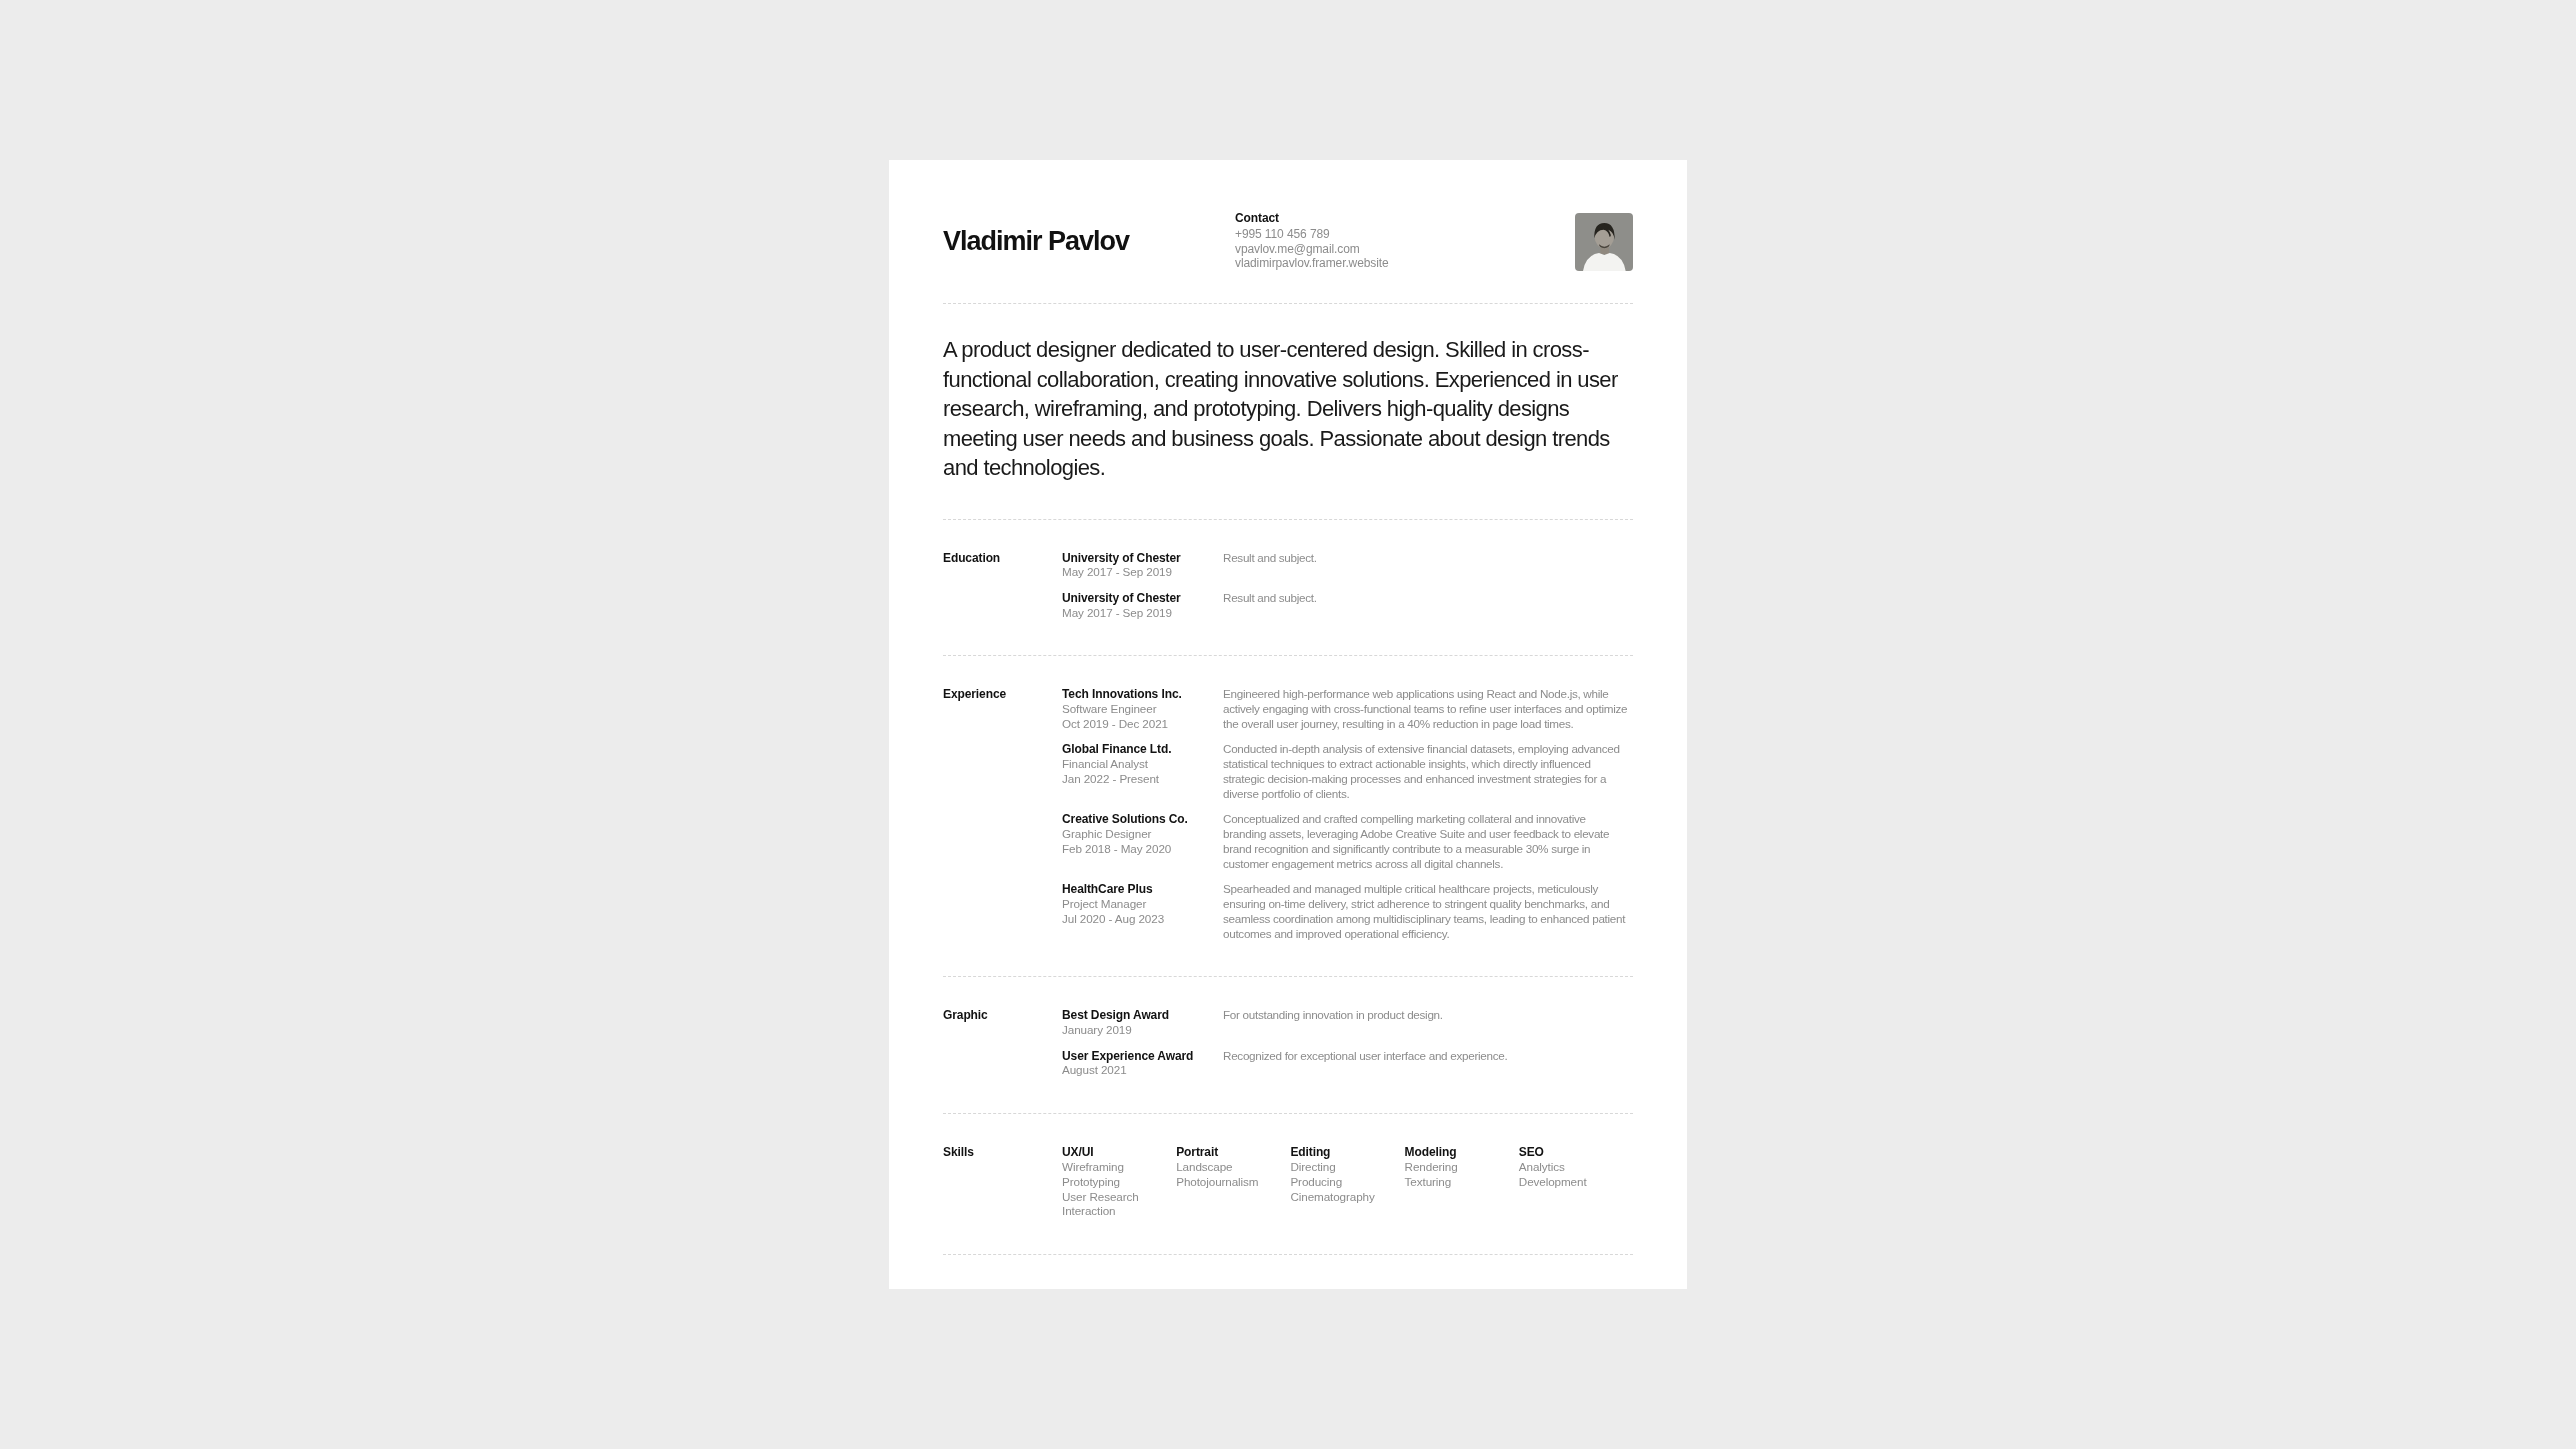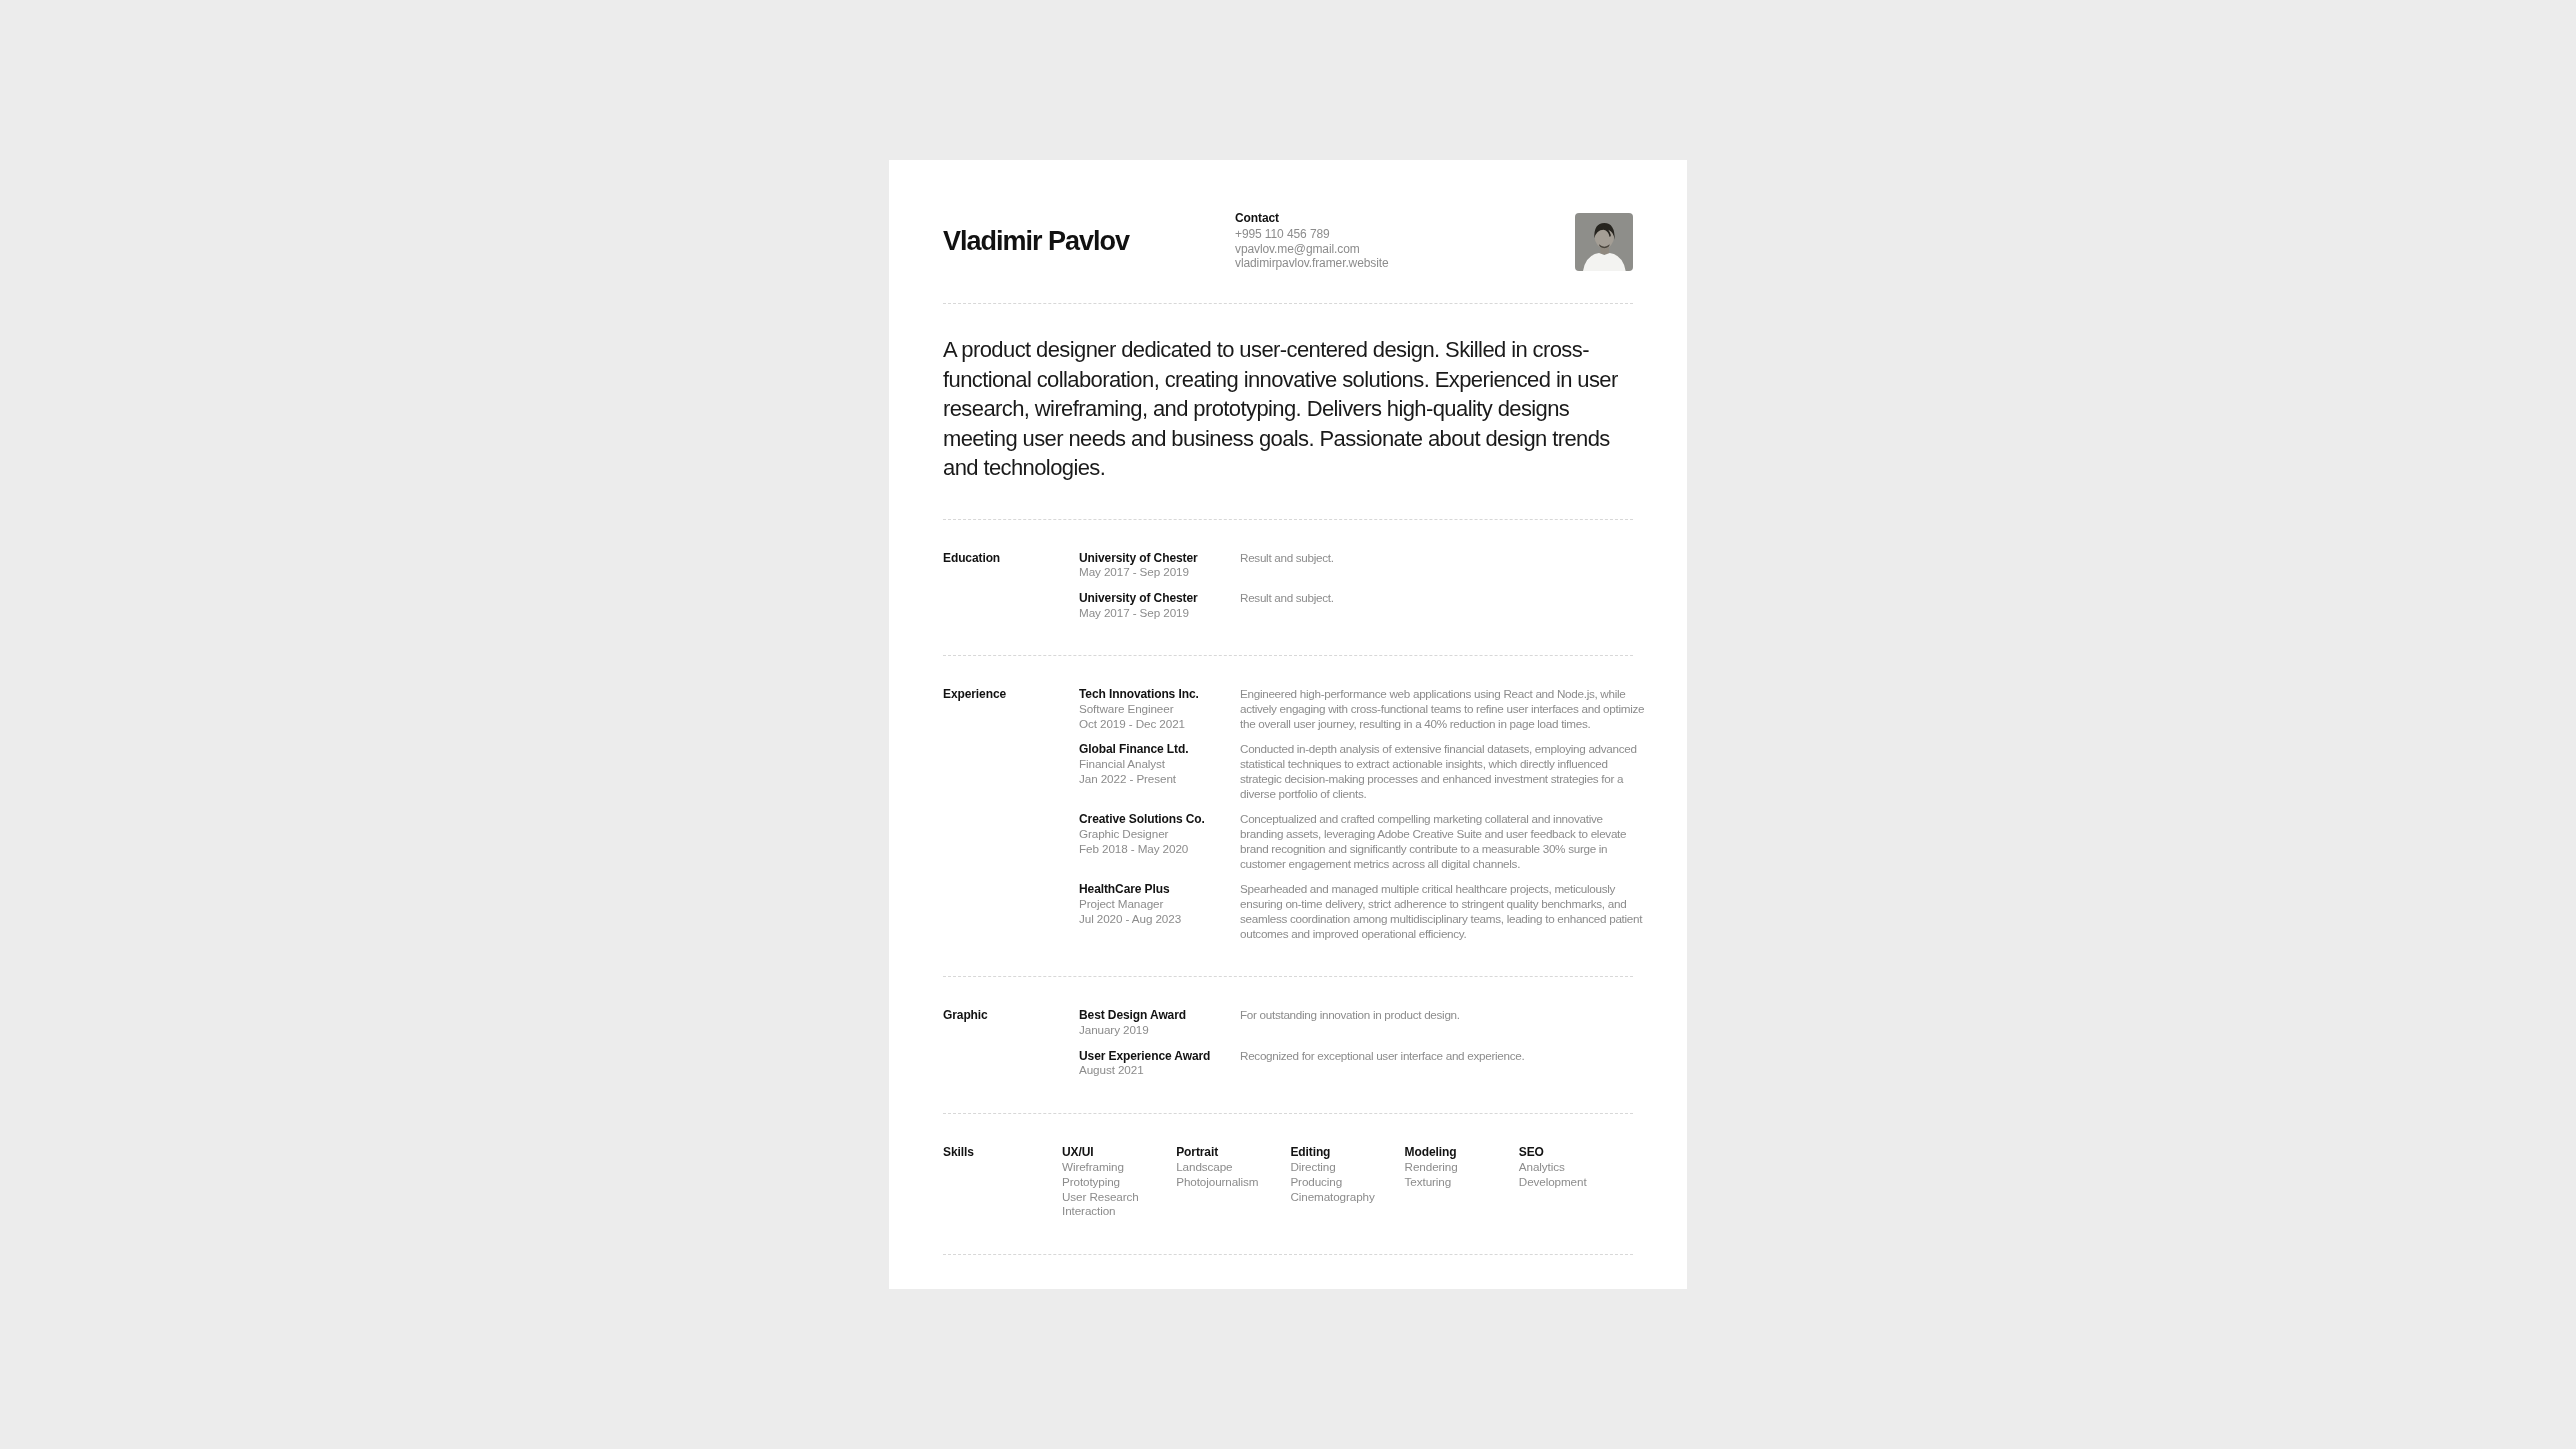--- a/index.html
+++ b/index.html
@@ -76,21 +76,20 @@
     font-weight: 700;
     letter-spacing: -0.1px;
     color: #121212;
     line-height: 14.8px;
   }
   .entries { flex: 1 1 auto; }
   .entry {
     display: grid;
     grid-template-columns: 161px 411px;
     margin-bottom: 10.7px;
-    margin-left: 17px;
   }
   .entry:last-child { margin-bottom: 0; }
   .entry-title {
     font-size: 12px; font-weight: 700;
     line-height: 14.8px; letter-spacing: -0.1px;
     color: #121212;
   }
   .entry-meta {
     font-size: 11.7px; line-height: 14.8px;
     letter-spacing: -0.1px; color: #8c8c8c;

